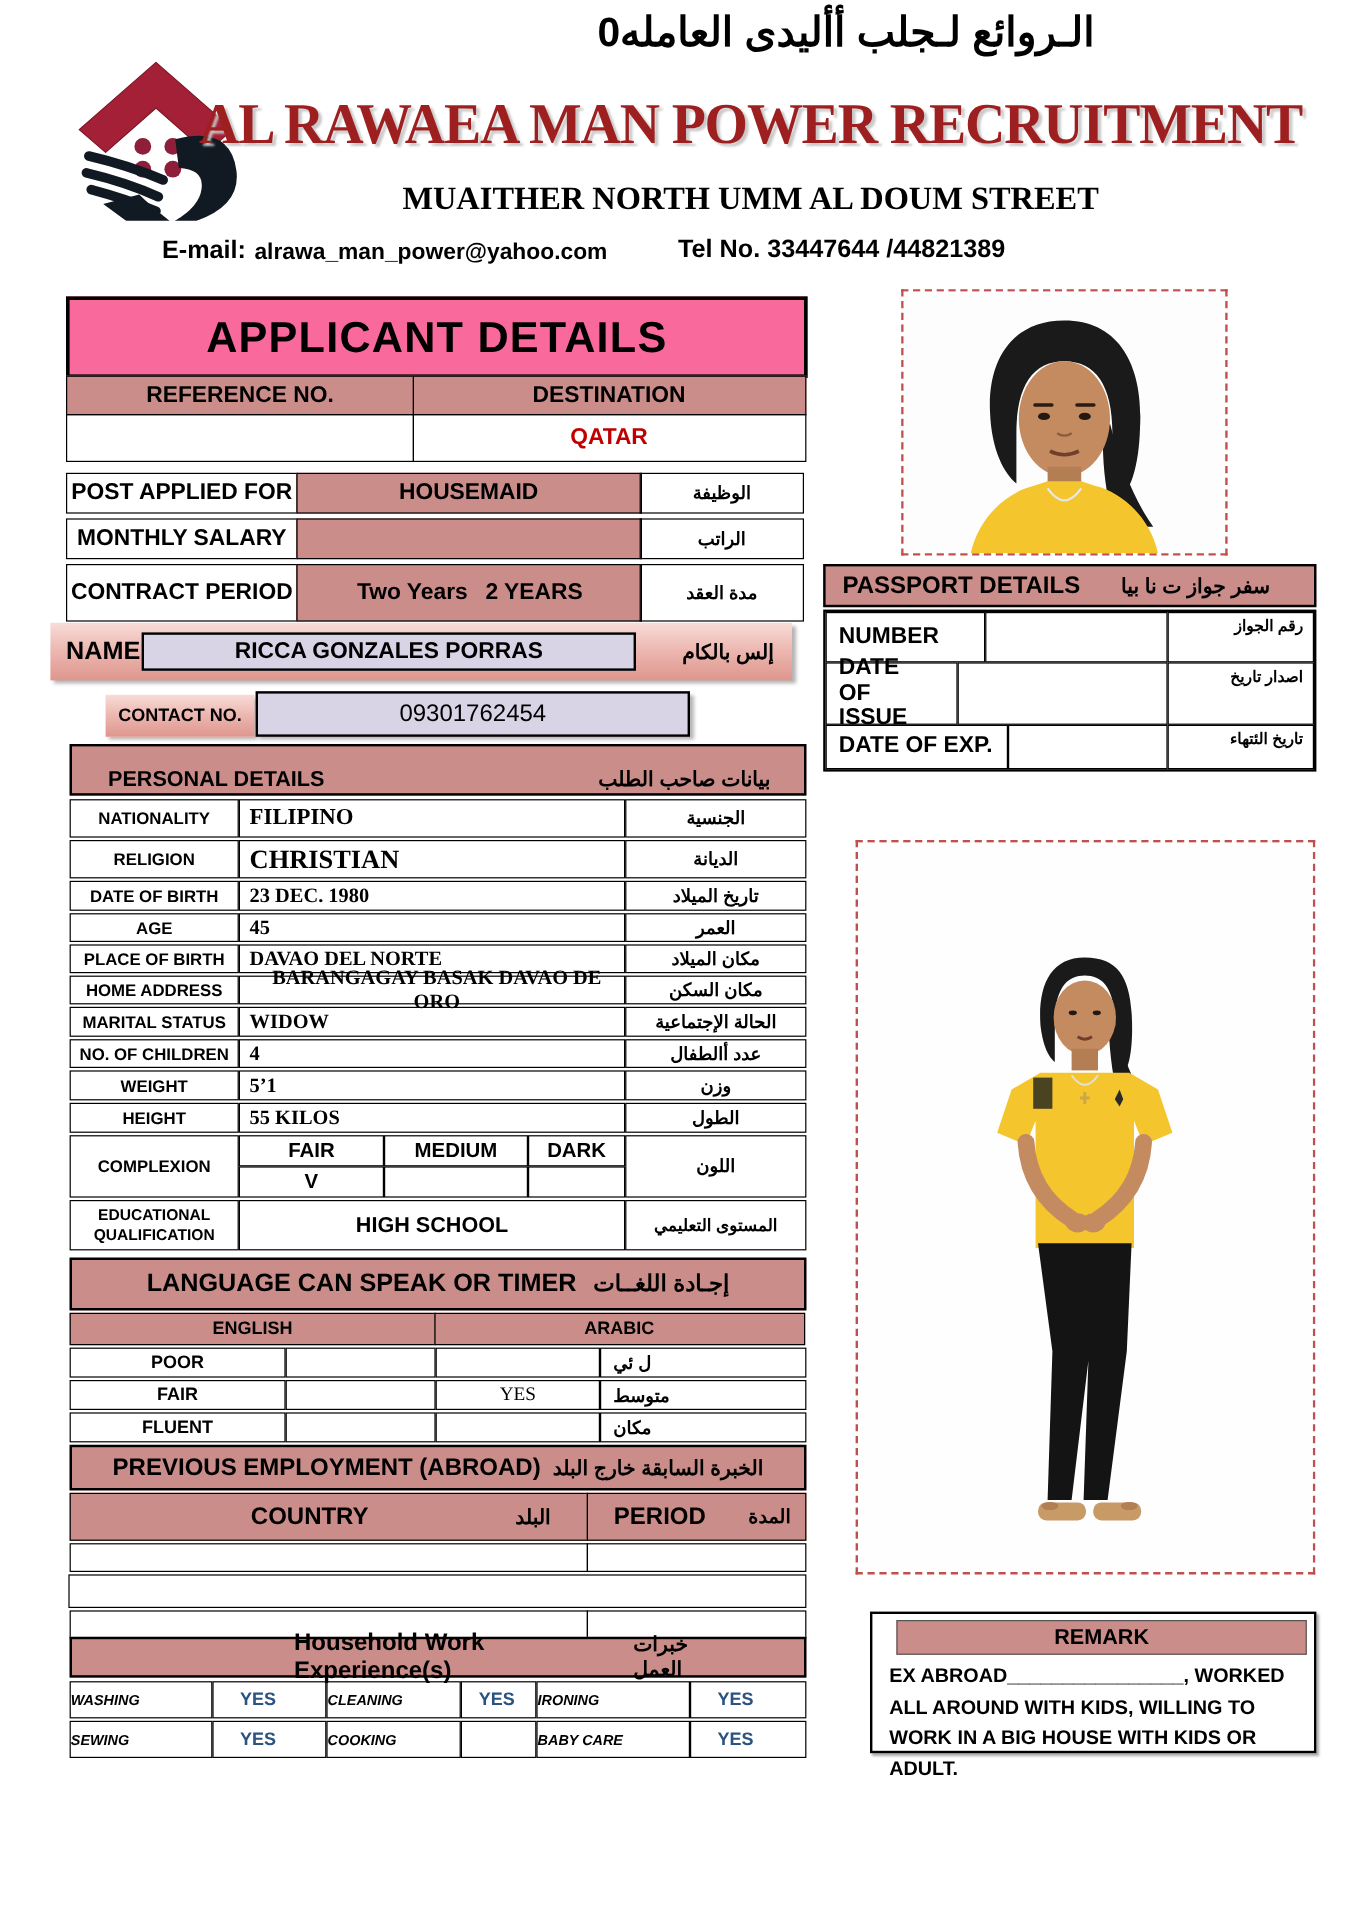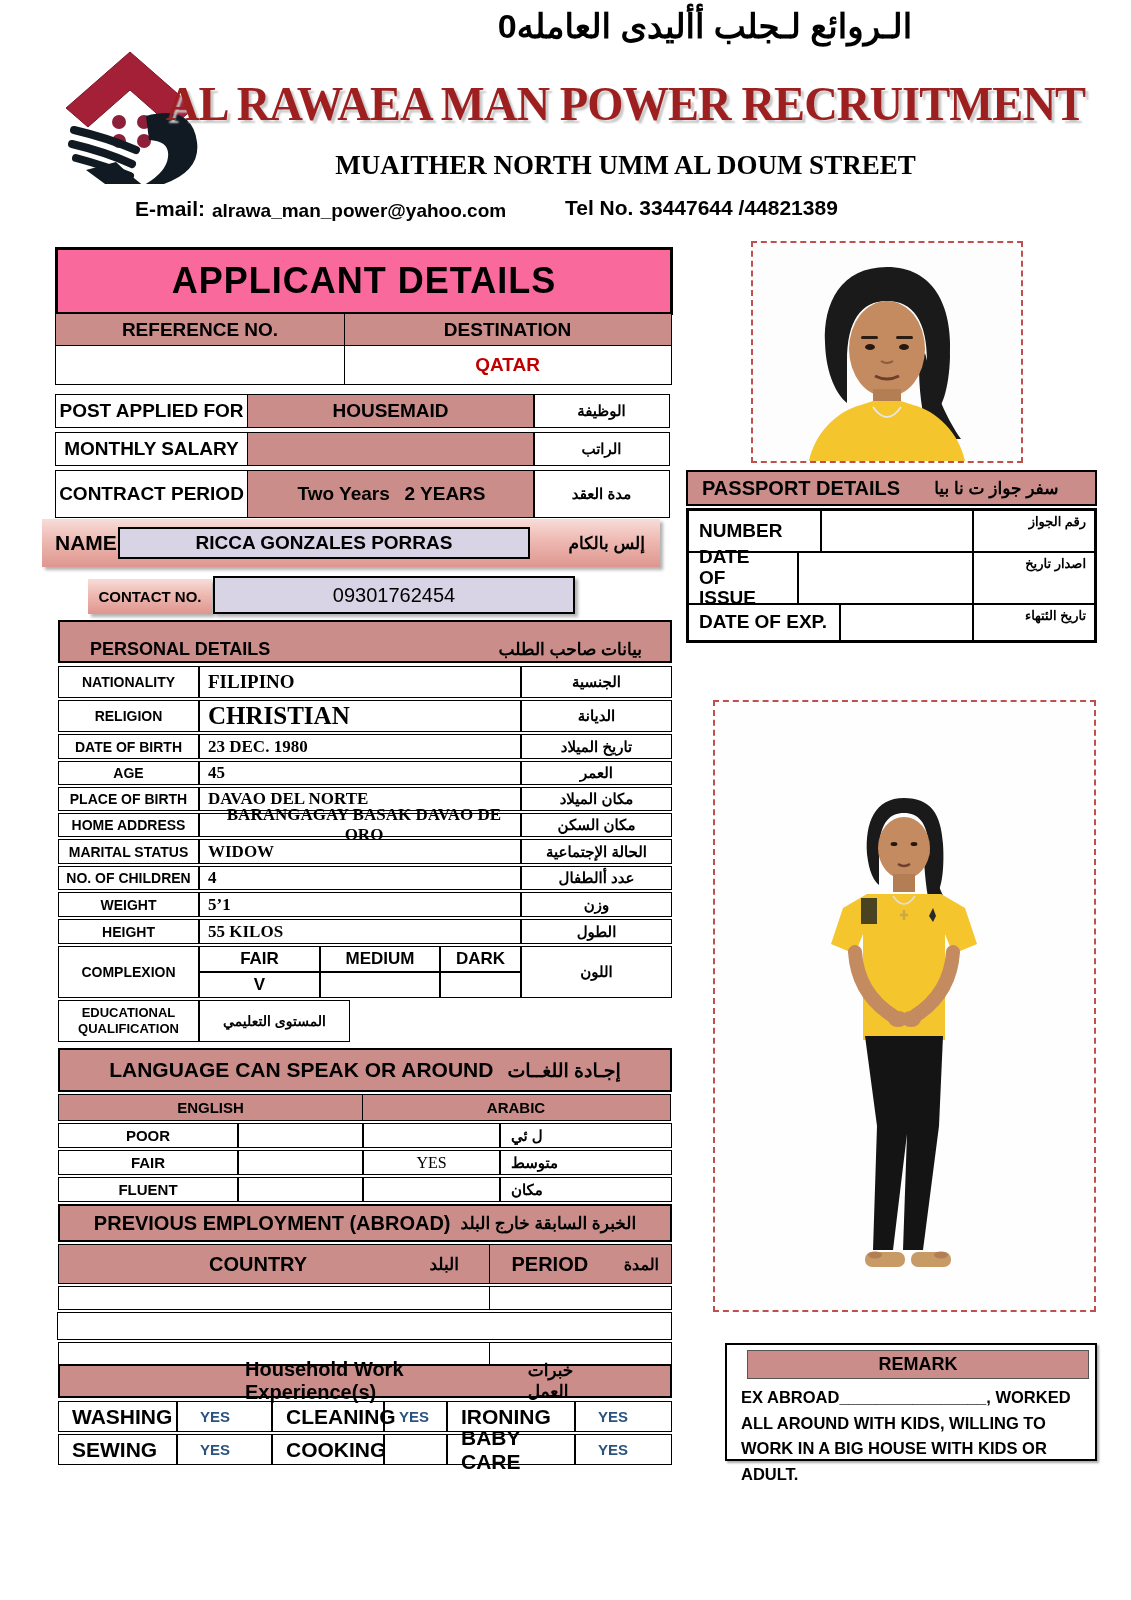--- a/index.html
+++ b/index.html
@@ -40,21 +40,21 @@
 
   
   .lrow{display:flex;margin-bottom:2px;}
   .lc1{width:180px;font-size:15px;}
   .lc2{width:125px;}
   .lc3{width:137px;font-size:16px;}
   .lc4{flex:1;padding-left:10px;display:flex;align-items:center;font-size:15px;font-weight:bold;}
 
   
   .hrow{display:flex;margin-bottom:2px;}
-  .hlab{padding-left:13px;display:flex;align-items:center;font-size:21px;font-weight:bold;}
+  .hlab{padding-left:0;display:flex;align-items:center;font-size:12px;font-weight:bold;font-style:italic;}
   .hyes{padding-left:22px;display:flex;align-items:center;font-size:15px;font-weight:bold;color:#2B5380;}
 
   
   .ptrow{display:flex;}
   .ptc1{width:133px;padding-left:10px;font-size:19px;font-weight:bold;display:flex;align-items:center;line-height:1.1;}
   .ptc2{width:152px;}
   .ptc3{flex:1;font-size:13px;font-weight:bold;text-align:right;padding:3px 8px 0 0;}
 
   .dashbox{border:2px dashed #C0504D;background:#fefefe;}
 </style>
@@ -134,21 +134,21 @@
       <span class="b" style="font-size:17px">بيانات صاحب الطلب</span>
     </div>
 
     <div class="prow" style="height:32px">
       <div class="pc1 cellb flexc b">NATIONALITY</div>
       <div class="pc2 cellb serif b" style="font-size:19px">FILIPINO</div>
       <div class="pc3 cellb flexc b">الجنسية</div>
     </div>
     <div class="prow" style="height:32px">
       <div class="pc1 cellb flexc b">RELIGION</div>
-      <div class="pc2 cellb serif b" style="font-size:25px">CHRISTIAN</div>
+      <div class="pc2 cellb serif b" style="font-size:22px">CHRISTIAN</div>
       <div class="pc3 cellb flexc b">الديانة</div>
     </div>
     <div class="prow" style="height:25px">
       <div class="pc1 cellb flexc b">DATE OF BIRTH</div>
       <div class="pc2 cellb serif b">23 DEC. 1980</div>
       <div class="pc3 cellb flexc b">تاريخ الميلاد</div>
     </div>
     <div class="prow" style="height:24px">
       <div class="pc1 cellb flexc b">AGE</div>
       <div class="pc2 cellb serif b">45</div>
@@ -196,27 +196,28 @@
         <div class="cell1" style="width:81px;height:26px"></div>
       </div>
       <div class="pc3 cellb flexc b">اللون</div>
     </div>
 
     <div class="prow" style="height:42px">
       <div class="pc1 cellb flexc b" style="flex-direction:column;font-size:13px;line-height:1.2">
         <span>EDUCATIONAL</span>
         <span>QUALIFICATION</span>
       </div>
+      <div class="pc2 cellb flexc b" style="justify-content:center;padding-left:0;font-size:18px">HIGH SCHOOL</div>
       <div class="pc3 cellb flexc b" style="font-size:14px">المستوى التعليمي</div>
     </div>
   </div>
 
   <div class="abs" style="left:58px;top:1048px;width:614px">
     <div class="cellb mauve flexc" style="height:44px;border-width:2px;gap:14px;margin-bottom:2px">
-      <span class="b" style="font-size:21px">LANGUAGE CAN SPEAK OR AROUND</span>
+      <span class="b" style="font-size:21px">LANGUAGE CAN SPEAK OR TIMER</span>
       <span class="b" style="font-size:19px">إجـادة اللغــات</span>
     </div>
     <div class="lrow">
       <div class="cellb mauve flexc b" style="width:305px;height:27px;font-size:15px">ENGLISH</div>
       <div class="cellb mauve flexc b" style="width:309px;height:27px;font-size:15px;margin-left:-1.5px">ARABIC</div>
     </div>
     <div class="lrow" style="height:25px">
       <div class="lc1 cellb flexc b">POOR</div>
       <div class="lc2 cellb"></div>
       <div class="lc3 cellb flexc serif"></div>

